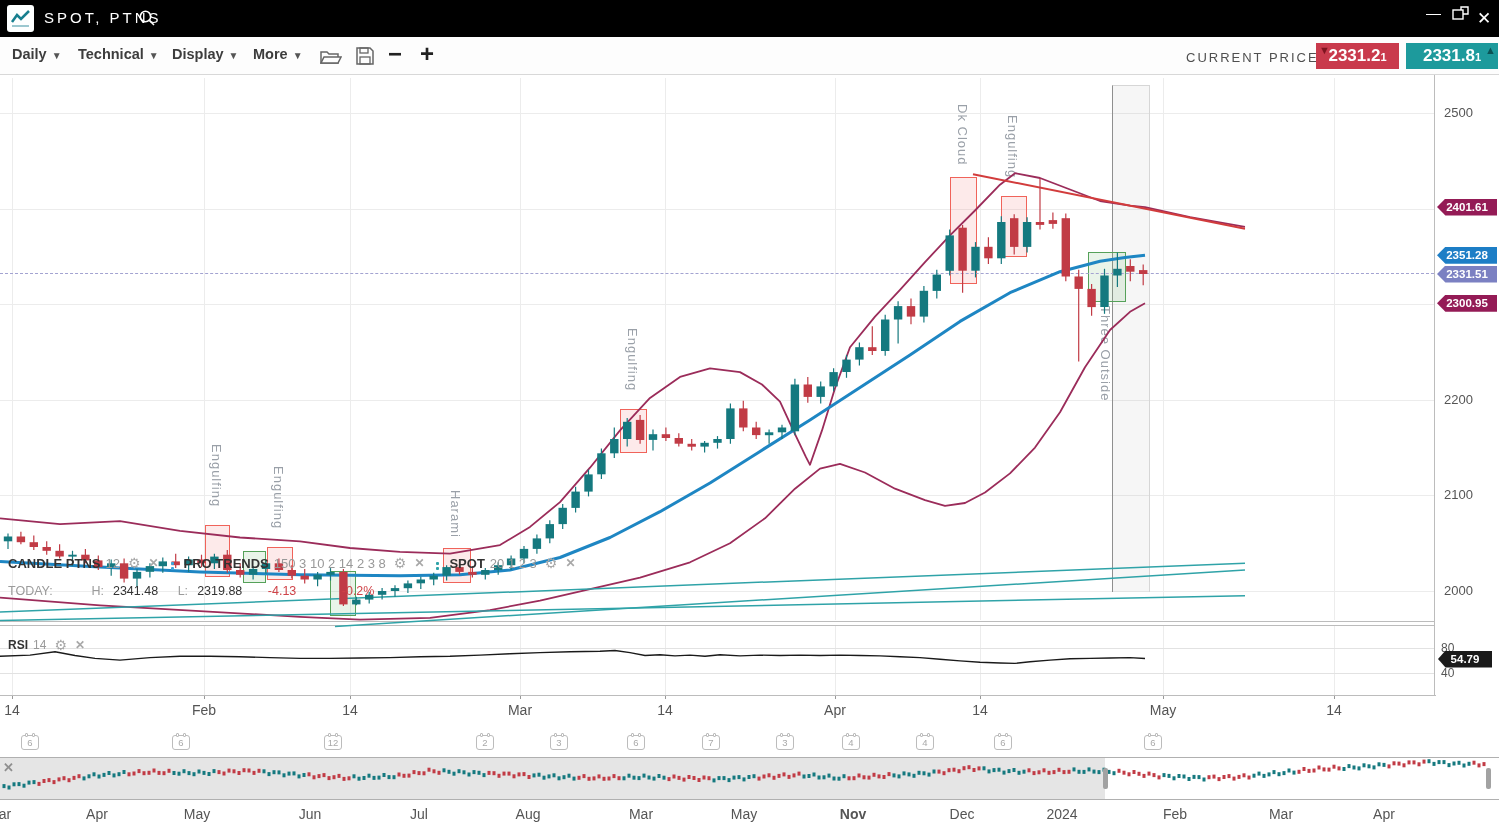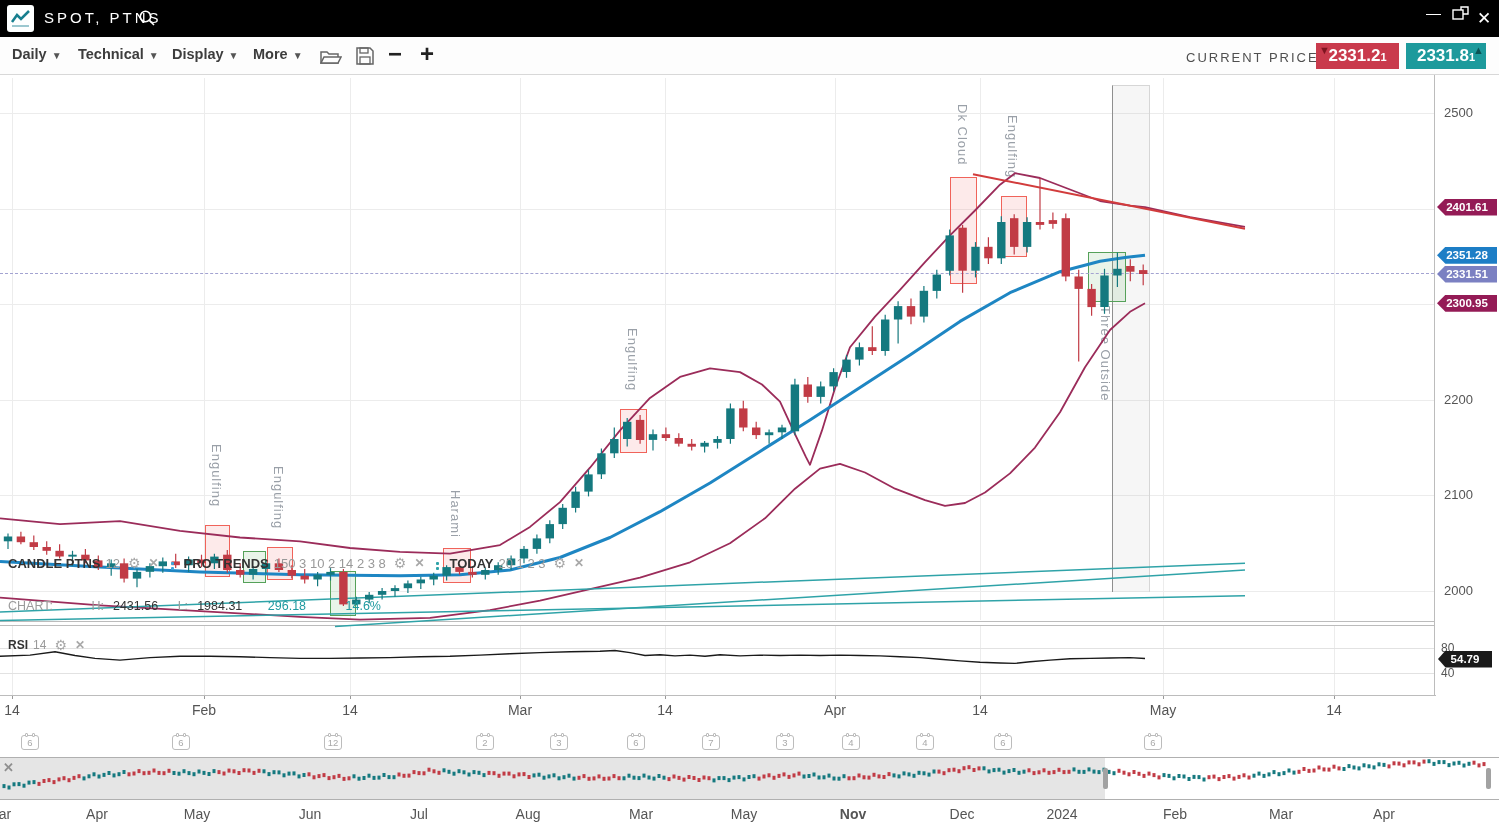--- a/index.html
+++ b/index.html
@@ -123,21 +123,21 @@
     </span>
     <span class="zoombtn" style="left:388px;">−</span>
     <span class="zoombtn" style="left:420px;">+</span>
   </div>
 
   <div class="cp-label">CURRENT PRICE:</div>
   <div class="px-badge" style="left:1316px;width:83px;background:#c93a4c;">
     <span class="dir" style="left:3px;top:-6px;color:#7e1420;">▼</span>
     <span>2331.2</span><span class="sub">1</span>
   </div>
-  <div class="px-badge" style="left:1406px;width:80px;background:#1d9a9c;">
+  <div class="px-badge" style="left:1406px;width:92px;background:#1d9a9c;">
     <span>2331.8</span><span class="sub">1</span>
     <span class="dir" style="right:2px;top:-6px;color:#0a5355;">▲</span>
   </div>
 
   <div id="layers">
       <div class="hgrid" style="left:0;top:113px;width:1434px;"></div>
       <div class="yticklabel" style="top:105px;">2500</div>
       <div class="hgrid" style="left:0;top:208.6px;width:1434px;"></div>
       <div class="yticklabel" style="top:200.6px;">2400</div>
       <div class="hgrid" style="left:0;top:304.2px;width:1434px;"></div>
@@ -435,34 +435,34 @@
     <span class="lg-name">CANDLE PTNS</span>
     <span class="lg-params">12</span>
     <span class="lg-gear">⚙</span>
     <span class="lg-x">✕</span>
     <span class="dotsep" style="background:#3da6dc;box-shadow:0 5px 0 #3da6dc;"></span>
     <span class="lg-name">PRO TRENDS</span>
     <span class="lg-params">150 3 10 2 14 2 3 8</span>
     <span class="lg-gear">⚙</span>
     <span class="lg-x">✕</span>
     <span class="dotsep" style="background:#2fa3a8;box-shadow:0 5px 0 #2fa3a8;"></span>
-    <span class="lg-name">TODAY</span>
+    <span class="lg-name">SPOT</span>
     <span class="lg-params">20 1 2 3</span>
     <span class="lg-gear">⚙</span>
     <span class="lg-x">✕</span>
   </div>
 
-  <div class="statrow" style="left:8px;top:599px;z-index:30;">
-    <span class="st-label" style="width:58px;">CHART:</span>
+  <div class="statrow" style="left:8px;top:584px;z-index:30;">
+    <span class="st-label" style="width:58px;">TODAY:</span>
     <span class="st-label" style="width:18px;margin-left:22px;">H:</span>
-    <span class="st-val">2431.56</span>
+    <span class="st-val">2341.48</span>
     <span class="st-label" style="width:16px;margin-left:16px;">L:</span>
-    <span class="st-val">1984.31</span>
-    <span class="pos" style="margin-left:22px;">296.18</span>
-    <span class="pos" style="margin-left:36px;">14.6%</span>
+    <span class="st-val">2319.88</span>
+    <span class="neg" style="margin-left:22px;">-4.13</span>
+    <span class="neg" style="margin-left:42px;">-0.2%</span>
   </div>
 
   <div class="rsi-legend" style="z-index:30;">
     <span class="lg-name" style="font-size:12px;">RSI</span>
     <span class="lg-params">14</span>
     <span class="lg-gear">⚙</span>
     <span class="lg-x">✕</span>
   </div>
 
   <div class="navigator">

